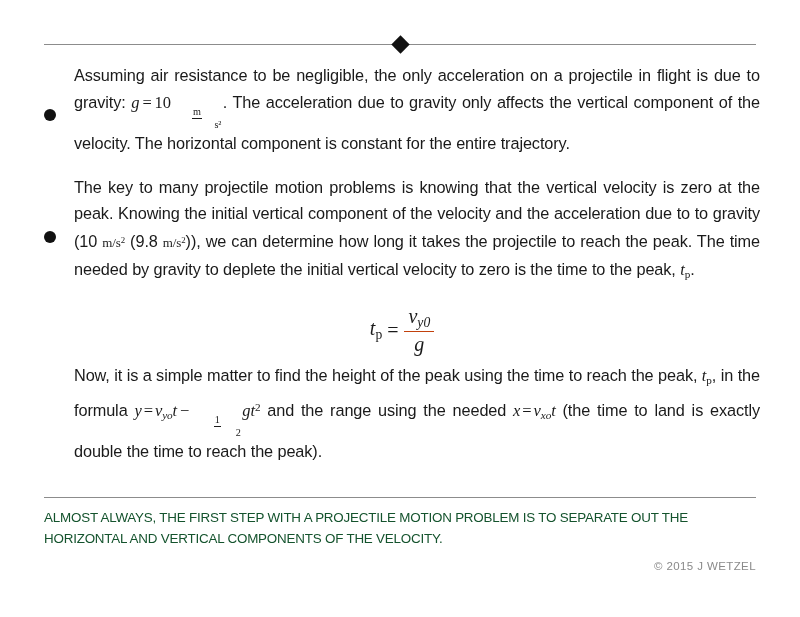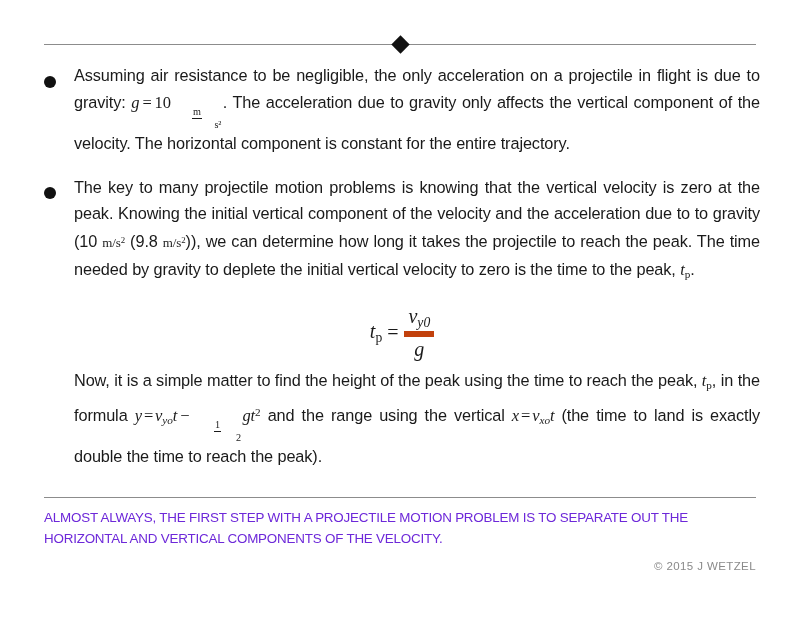--- a/index.html
+++ b/index.html
@@ -53,21 +53,21 @@
   
   .content {
     position: absolute;
     left: 44px;
     top: 62px;
     width: 716px;
   }
 
   .bullet-row {
     display: flex;
-    align-items: flex-start;
+    align-items: center;
     margin-bottom: 17px;
   }
   .bullet-mark {
     flex: 0 0 30px;
     font-size: 15px;
     line-height: 26.5px;
     color: #111111;
     padding-top: 1px;
   }
   .dot {
@@ -172,21 +172,21 @@
   }
   .bigfrac {
     display: inline-flex;
     flex-direction: column;
     align-items: center;
     line-height: 1.12;
   }
   .bigfrac .num {
     font-style: italic;
     padding: 0 4px 1px 4px;
-    border-bottom: 6px solid #c2410c;
+    border-bottom: 1px solid #c2410c;
   }
   .bigfrac .den {
     font-style: italic;
     padding: 1px 4px 0 4px;
   }
 
   .para {
     font-size: 16.3px;
     line-height: 26.5px;
     text-align: justify;
@@ -204,21 +204,21 @@
     background: #8c8c8c;
   }
   .footnote {
     position: absolute;
     left: 44px;
     top: 507px;
     width: 716px;
     font-size: 13.4px;
     line-height: 21px;
     letter-spacing: -0.2px;
-    color: #6d28d9;
+    color: #14532d;
   }
   .copyright {
     position: absolute;
     right: 44px;
     top: 560px;
     font-size: 11.5px;
     color: #8a8a8a;
     letter-spacing: 0.4px;
   }
 </style>
@@ -263,21 +263,21 @@
           <span class="num"><span>v</span><sub class="msub-it">y0</sub></span>
           <span class="den">g</span>
         </span>
       </span>
     </div>
 
     <div style="padding-left:30px;">
       <p class="para"><span>Now, it is a simple matter to find the height of the peak using the time to reach the peak, </span><span class="math"><span>t</span><sub class="msub">p</sub></span><span>, in the formula </span><span class="math"><span>y</span><span class="math-up" style="margin:0 2px;">=</span><span>v</span><sub class="msub-it">yo</sub><span>t</span><span class="math-up" style="margin:0 3px;">−</span><span class="frac frac-small">
               <span class="num">1</span>
               <span class="den">2</span>
-            </span><span>g</span><span>t</span><sup class="msup">2</sup></span><span> and the range using the vertical </span><span class="math"><span>x</span><span class="math-up" style="margin:0 2px;">=</span><span>v</span><sub class="msub-it">xo</sub><span>t</span></span><span> (the time to land is exactly double the time to reach the peak).</span></p>
+            </span><span>g</span><span>t</span><sup class="msup">2</sup></span><span> and the range using the needed </span><span class="math"><span>x</span><span class="math-up" style="margin:0 2px;">=</span><span>v</span><sub class="msub-it">xo</sub><span>t</span></span><span> (the time to land is exactly double the time to reach the peak).</span></p>
     </div>
 
   </div>
 
   <div class="bottom-rule"></div>
   <div class="footnote">ALMOST ALWAYS, THE FIRST STEP WITH A PROJECTILE MOTION PROBLEM IS TO SEPARATE OUT THE HORIZONTAL AND VERTICAL COMPONENTS OF THE VELOCITY.</div>
   <div class="copyright">© 2015 J WETZEL</div>
 
 </div>
 

